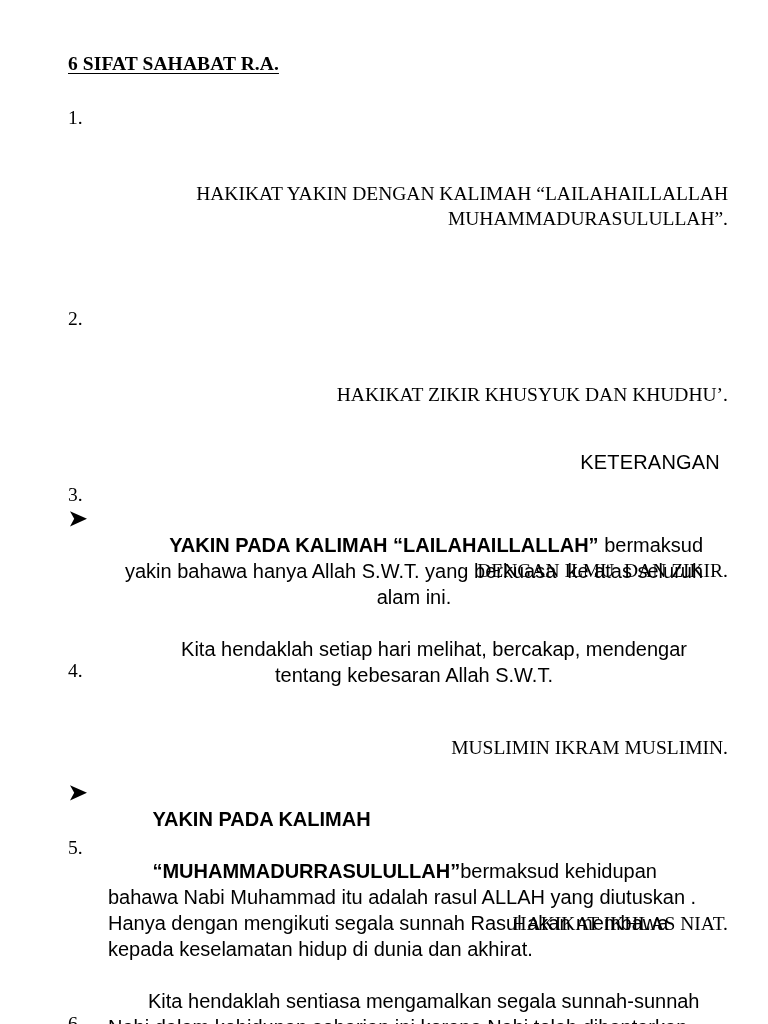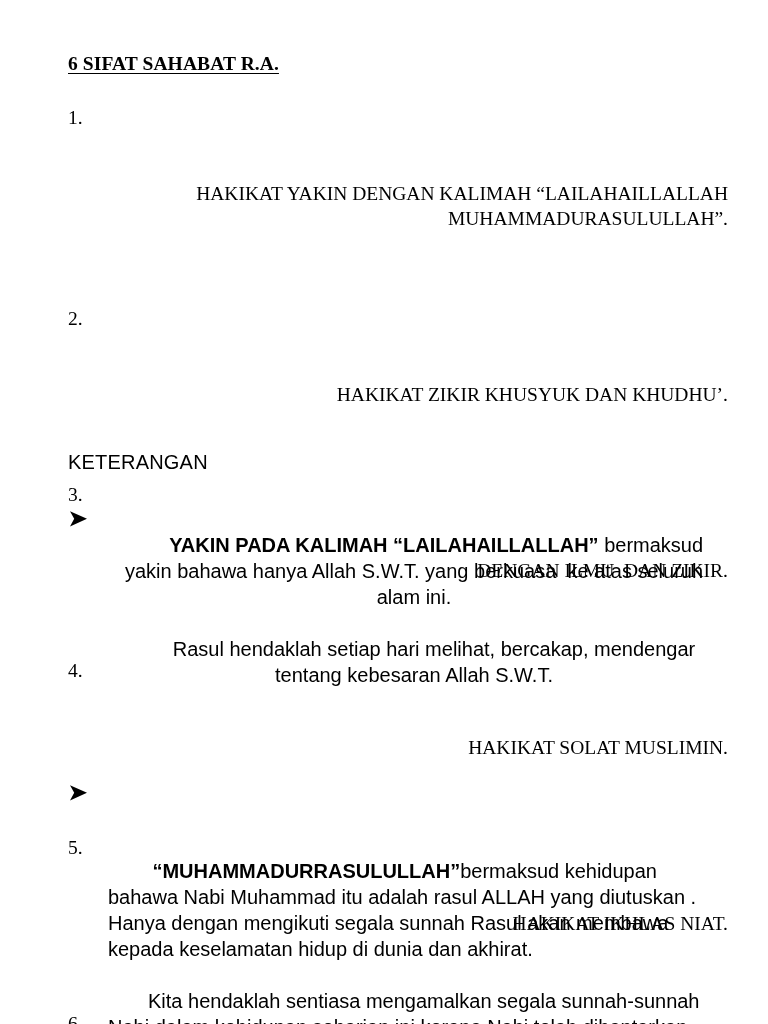--- a/index.html
+++ b/index.html
@@ -76,20 +76,21 @@
     font-family: "Liberation Sans", "DejaVu Sans", sans-serif;
   }
 
   .keterangan-heading {
     font-size: 20px;
     font-weight: normal;
     line-height: 1.22;
     margin: 0;
     letter-spacing: 0.2px;
     white-space: pre;
+    text-align: right;
   }
 
   .bullet-block {
     position: relative;
     padding-left: 40px;
     font-size: 20px;
     line-height: 1.30;
   }
   .bullet-block.first { margin-top: 32px; text-align: center; }
   .bullet-block.second { margin-top: 40px; }
@@ -136,21 +137,21 @@
         <span class="sifat-text">HAKIKAT ZIKIR KHUSYUK DAN KHUDHU’.</span>
       </li>
 
       <li class="sifat-item">
         <span class="sifat-num">3.</span>
         <span class="sifat-text">DENGAN ILMU  DAN ZIKIR.</span>
       </li>
 
       <li class="sifat-item">
         <span class="sifat-num">4.</span>
-        <span class="sifat-text">HAKIKAT SOLAT MUSLIMIN.</span>
+        <span class="sifat-text">MUSLIMIN IKRAM MUSLIMIN.</span>
       </li>
 
       <li class="sifat-item">
         <span class="sifat-num">5.</span>
         <span class="sifat-text">HAKIKAT IKHLAS NIAT.</span>
       </li>
 
       <li class="sifat-item">
         <span class="sifat-num">6.</span>
         
@@ -164,32 +165,32 @@
     <div class="keterangan-heading">KETERANGAN</div>
 
     <div class="bullet-block first">
       <span class="arrow-bullet">
         <svg width="26" height="22" viewBox="0 0 26 22" aria-hidden="true">
           <path d="M2 3.2 L19 10.8 L2 18.4 L6.2 10.8 Z" fill="#000000"></path>
         </svg>
       </span>
       <span class="bullet-body">
         <span class="bold">YAKIN PADA KALIMAH “LAILAHAILLALLAH”</span><span> bermaksud yakin bahawa hanya Allah S.W.T. yang berkuasa  ke atas seluruh alam ini.</span>
-        <span class="para-indent">Rasul hendaklah setiap hari melihat, bercakap, mendengar tentang kebesaran Allah S.W.T.</span>
+        <span class="para-indent">Kita hendaklah setiap hari melihat, bercakap, mendengar tentang kebesaran Allah S.W.T.</span>
       </span>
     </div>
 
     <div class="bullet-block second">
       <span class="arrow-bullet">
         <svg width="26" height="22" viewBox="0 0 26 22" aria-hidden="true">
           <path d="M2 3.2 L19 10.8 L2 18.4 L6.2 10.8 Z" fill="#000000"></path>
         </svg>
       </span>
       <span class="bullet-body indent-head">
-        <br>
+        <span class="bold">YAKIN PADA KALIMAH</span><br>
         <span class="bold">“MUHAMMADURRASULULLAH”</span><span>bermaksud kehidupan bahawa Nabi Muhammad itu adalah rasul ALLAH yang diutuskan . Hanya dengan mengikuti segala sunnah Rasul akan membawa kepada keselamatan hidup di dunia dan akhirat.</span>
         <span class="para-indent">Kita hendaklah sentiasa mengamalkan segala sunnah-sunnah Nabi dalam kehidupan seharian.ini kerana Nabi telah dihantarkan oleh ALLAH kepada umat manusia bagi menyempurnakan akhlak –akhlak yang mulia.</span>
       </span>
     </div>
 
   </div>
 
 </div>
 
 </body></html>

